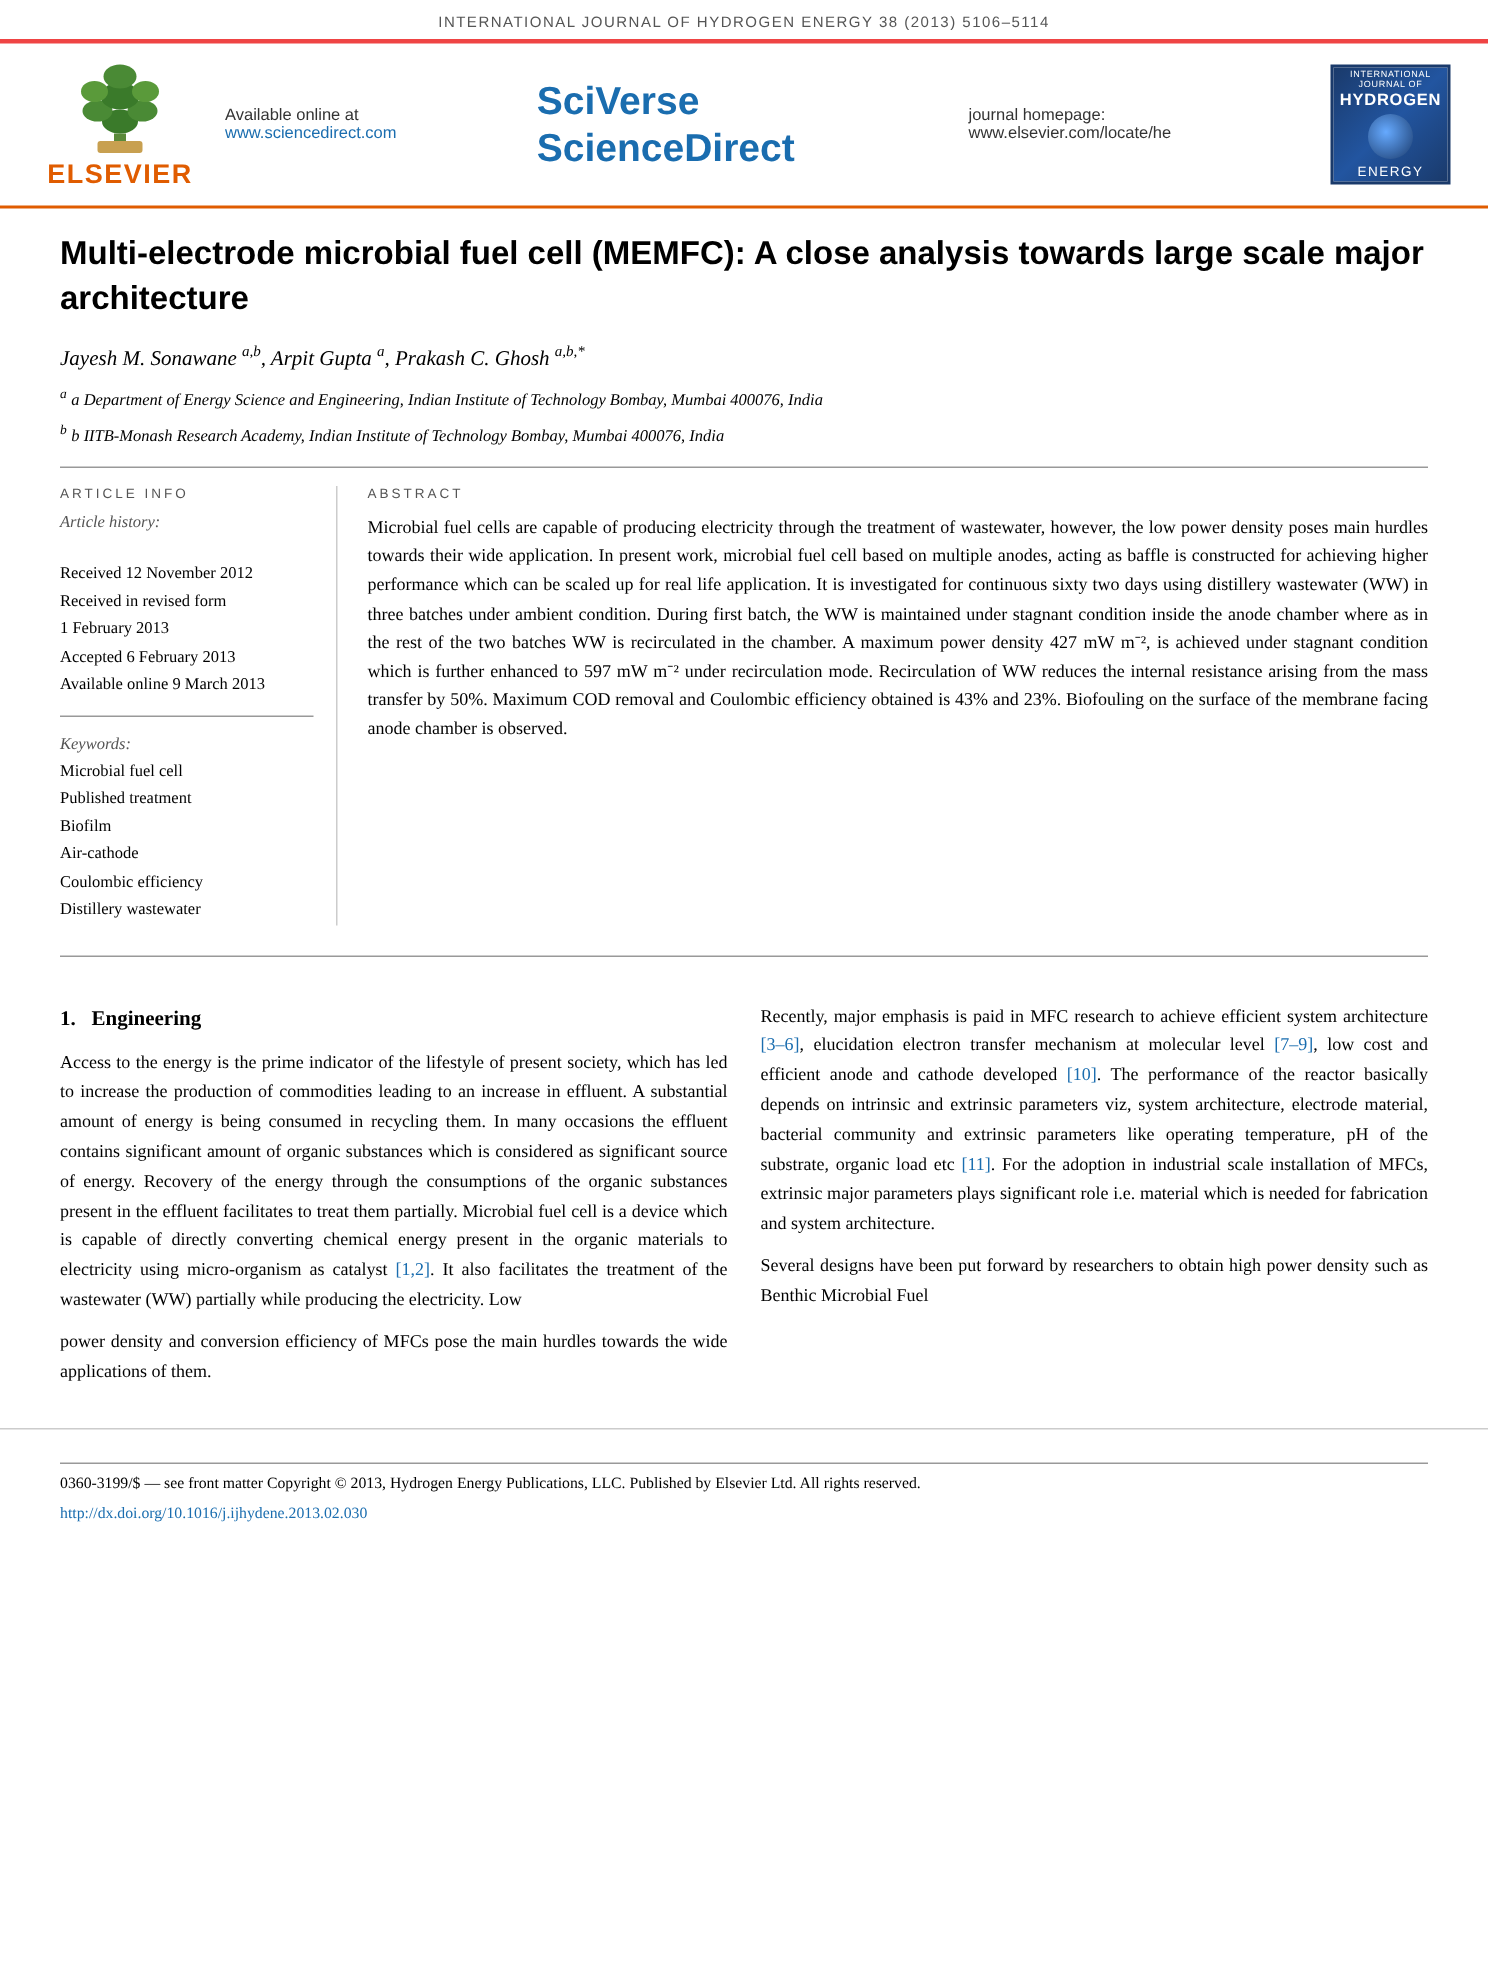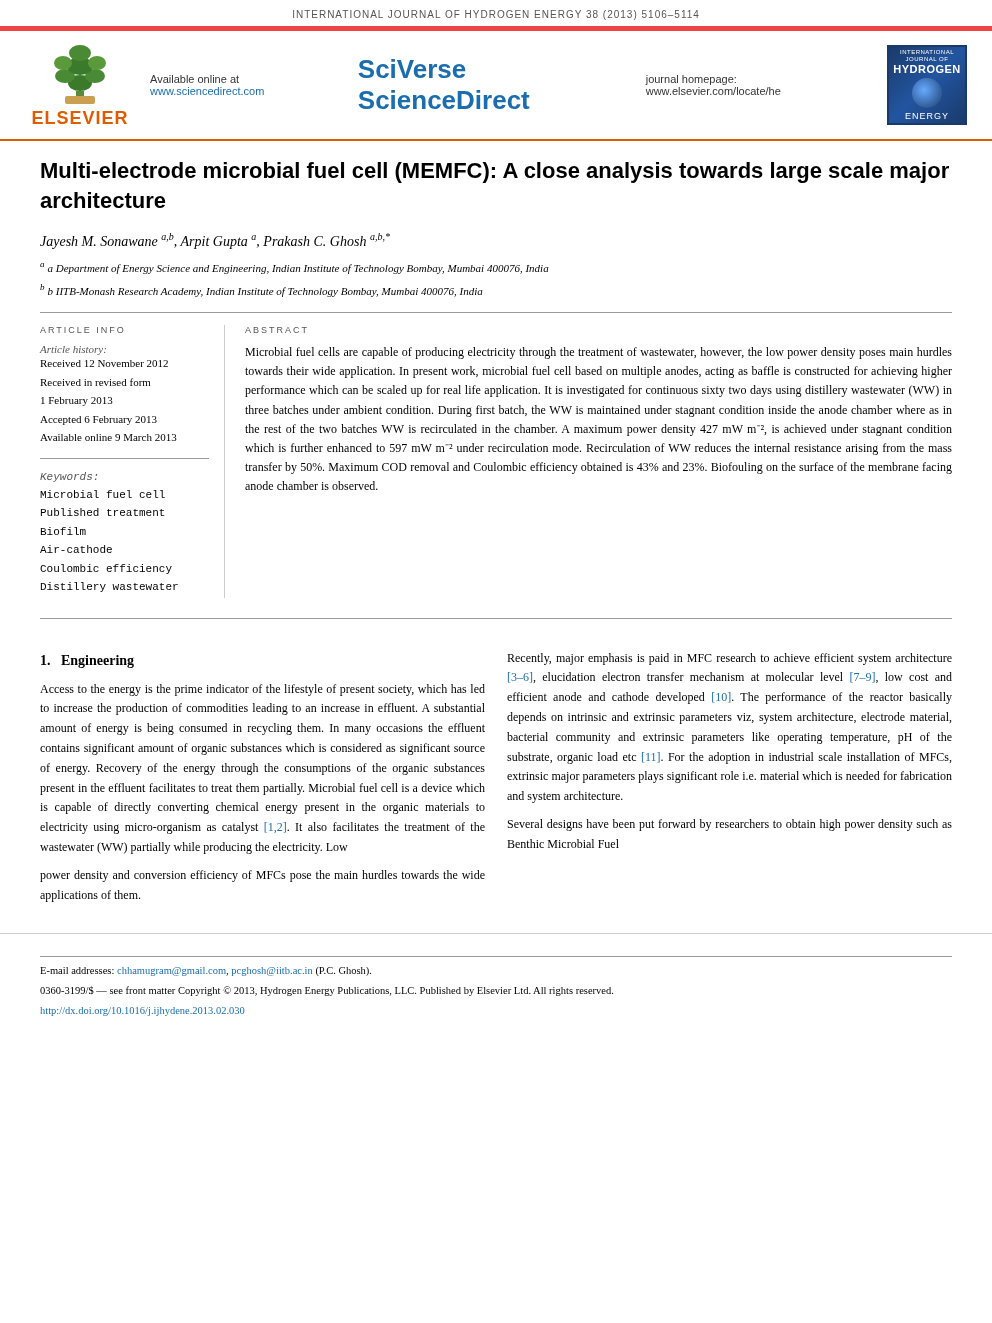--- a/index.html
+++ b/index.html
@@ -16,21 +16,21 @@
       width: 992px;
       background: #fff;
       padding: 0;
     }
 
     
     .journal-header-bar {
       background: #fff;
       text-align: center;
       padding: 6px 0 4px;
-      border-bottom: 5px solid #ef4444;
+      border-bottom: 3px solid #ef4444;
     }
     .journal-header-bar span {
       font-size: 10px;
       letter-spacing: 1px;
       color: #555;
       font-family: Arial, sans-serif;
       text-transform: uppercase;
     }
 
     .top-banner {
@@ -223,32 +223,31 @@
       font-family: Arial, sans-serif;
       color: #555;
       margin-bottom: 8px;
       font-weight: normal;
     }
 
     .article-history-label {
       font-size: 11px;
       font-style: italic;
       color: #555;
-      margin-bottom: 0;
+      margin-bottom: 20px;
     }
 
     .history-item {
       font-size: 11px;
       margin-bottom: 2px;
       line-height: 1.5;
     }
 
     .keywords-section {
       margin-top: 12px;
-      font-family: Liberation Mono, monospace;
     }
 
     .keywords-label {
       font-size: 11px;
       font-style: italic;
       color: #555;
       margin-bottom: 4px;
     }
 
     .keyword-item {
@@ -460,25 +459,19 @@
         <p>Recently, major emphasis is paid in MFC research to achieve efficient system architecture <a>[3–6]</a>, elucidation electron transfer mechanism at molecular level <a>[7–9]</a>, low cost and efficient anode and cathode developed <a>[10]</a>. The performance of the reactor basically depends on intrinsic and extrinsic parameters viz, system architecture, electrode material, bacterial community and extrinsic parameters like operating temperature, pH of the substrate, organic load etc <a>[11]</a>. For the adoption in industrial scale installation of MFCs, extrinsic major parameters plays significant role i.e. material which is needed for fabrication and system architecture.</p>
 
         <p>Several designs have been put forward by researchers to obtain high power density such as Benthic Microbial Fuel</p>
       </div>
 
     </div>
   </div>
 
   <div class="article-footer">
     <hr class="divider" style="margin-bottom:6px;">
-    <div class="footer-note">
-      <span>E-mail addresses: </span>
-      <a>chhamugram@gmail.com</a>,
-      <a>pcghosh@iitb.ac.in</a>
-      <span> (P.C. Ghosh).</span>
-    </div>
     <div class="footer-note">0360-3199/$ — see front matter Copyright © 2013, Hydrogen Energy Publications, LLC. Published by Elsevier Ltd. All rights reserved.</div>
     <div class="footer-note">
       <a>http://dx.doi.org/10.1016/j.ijhydene.2013.02.030</a>
     </div>
   </div>
 
 </div>
 
 </body></html>

